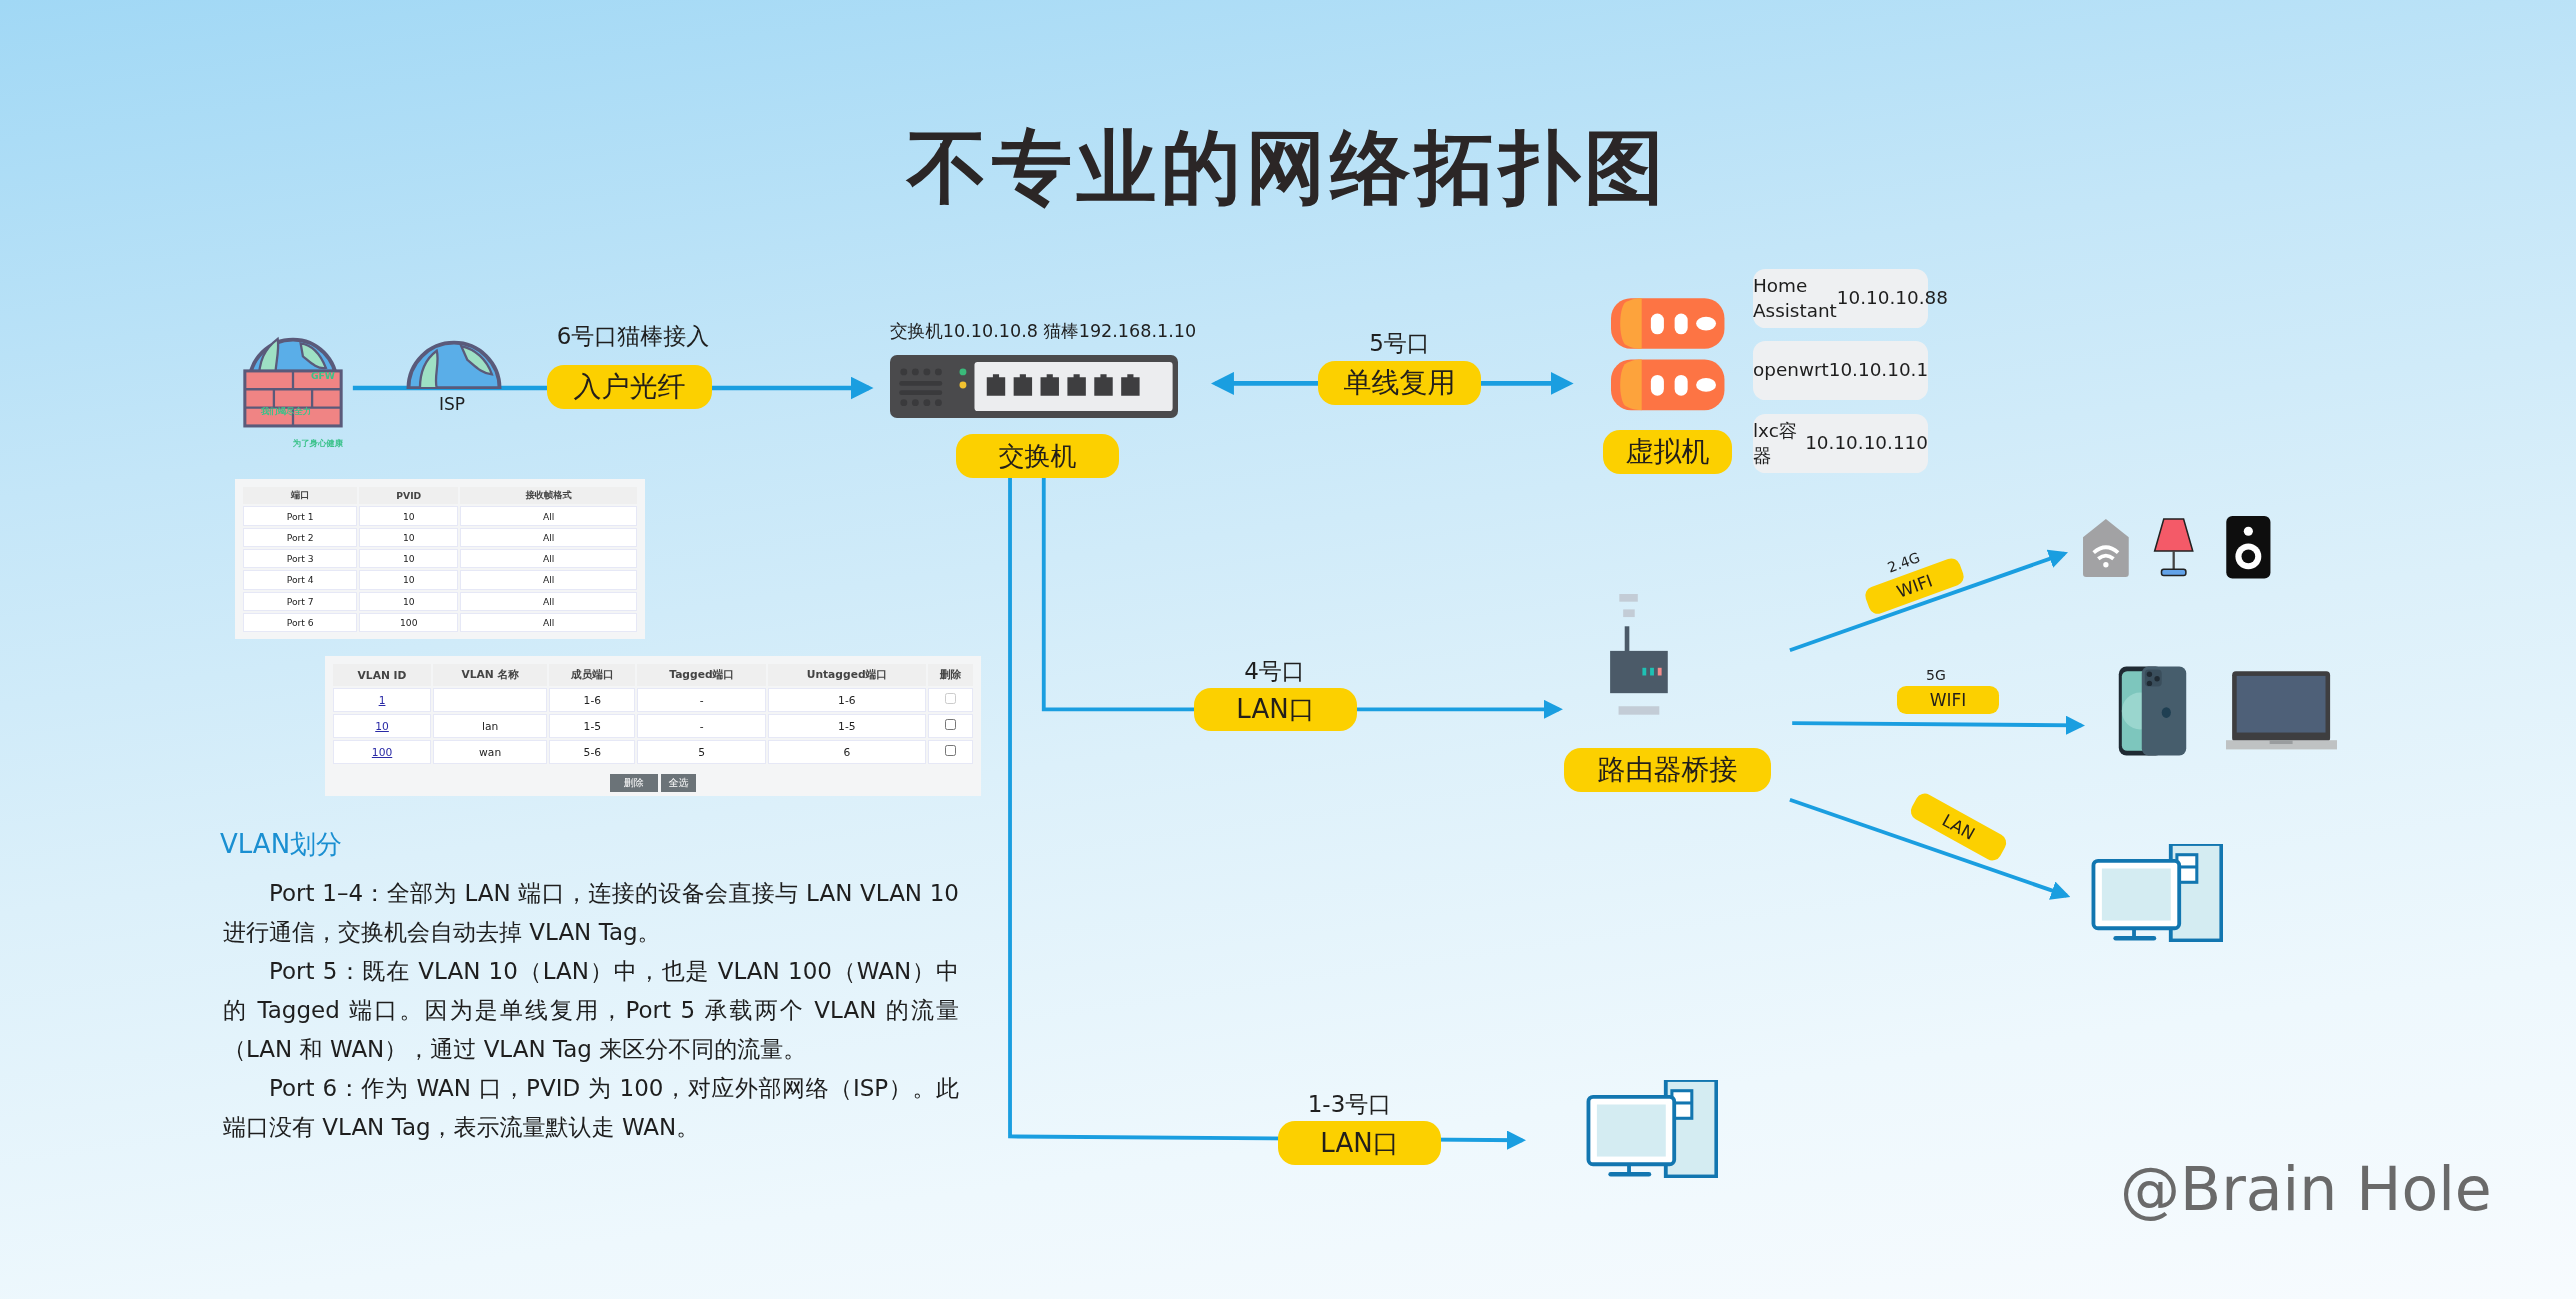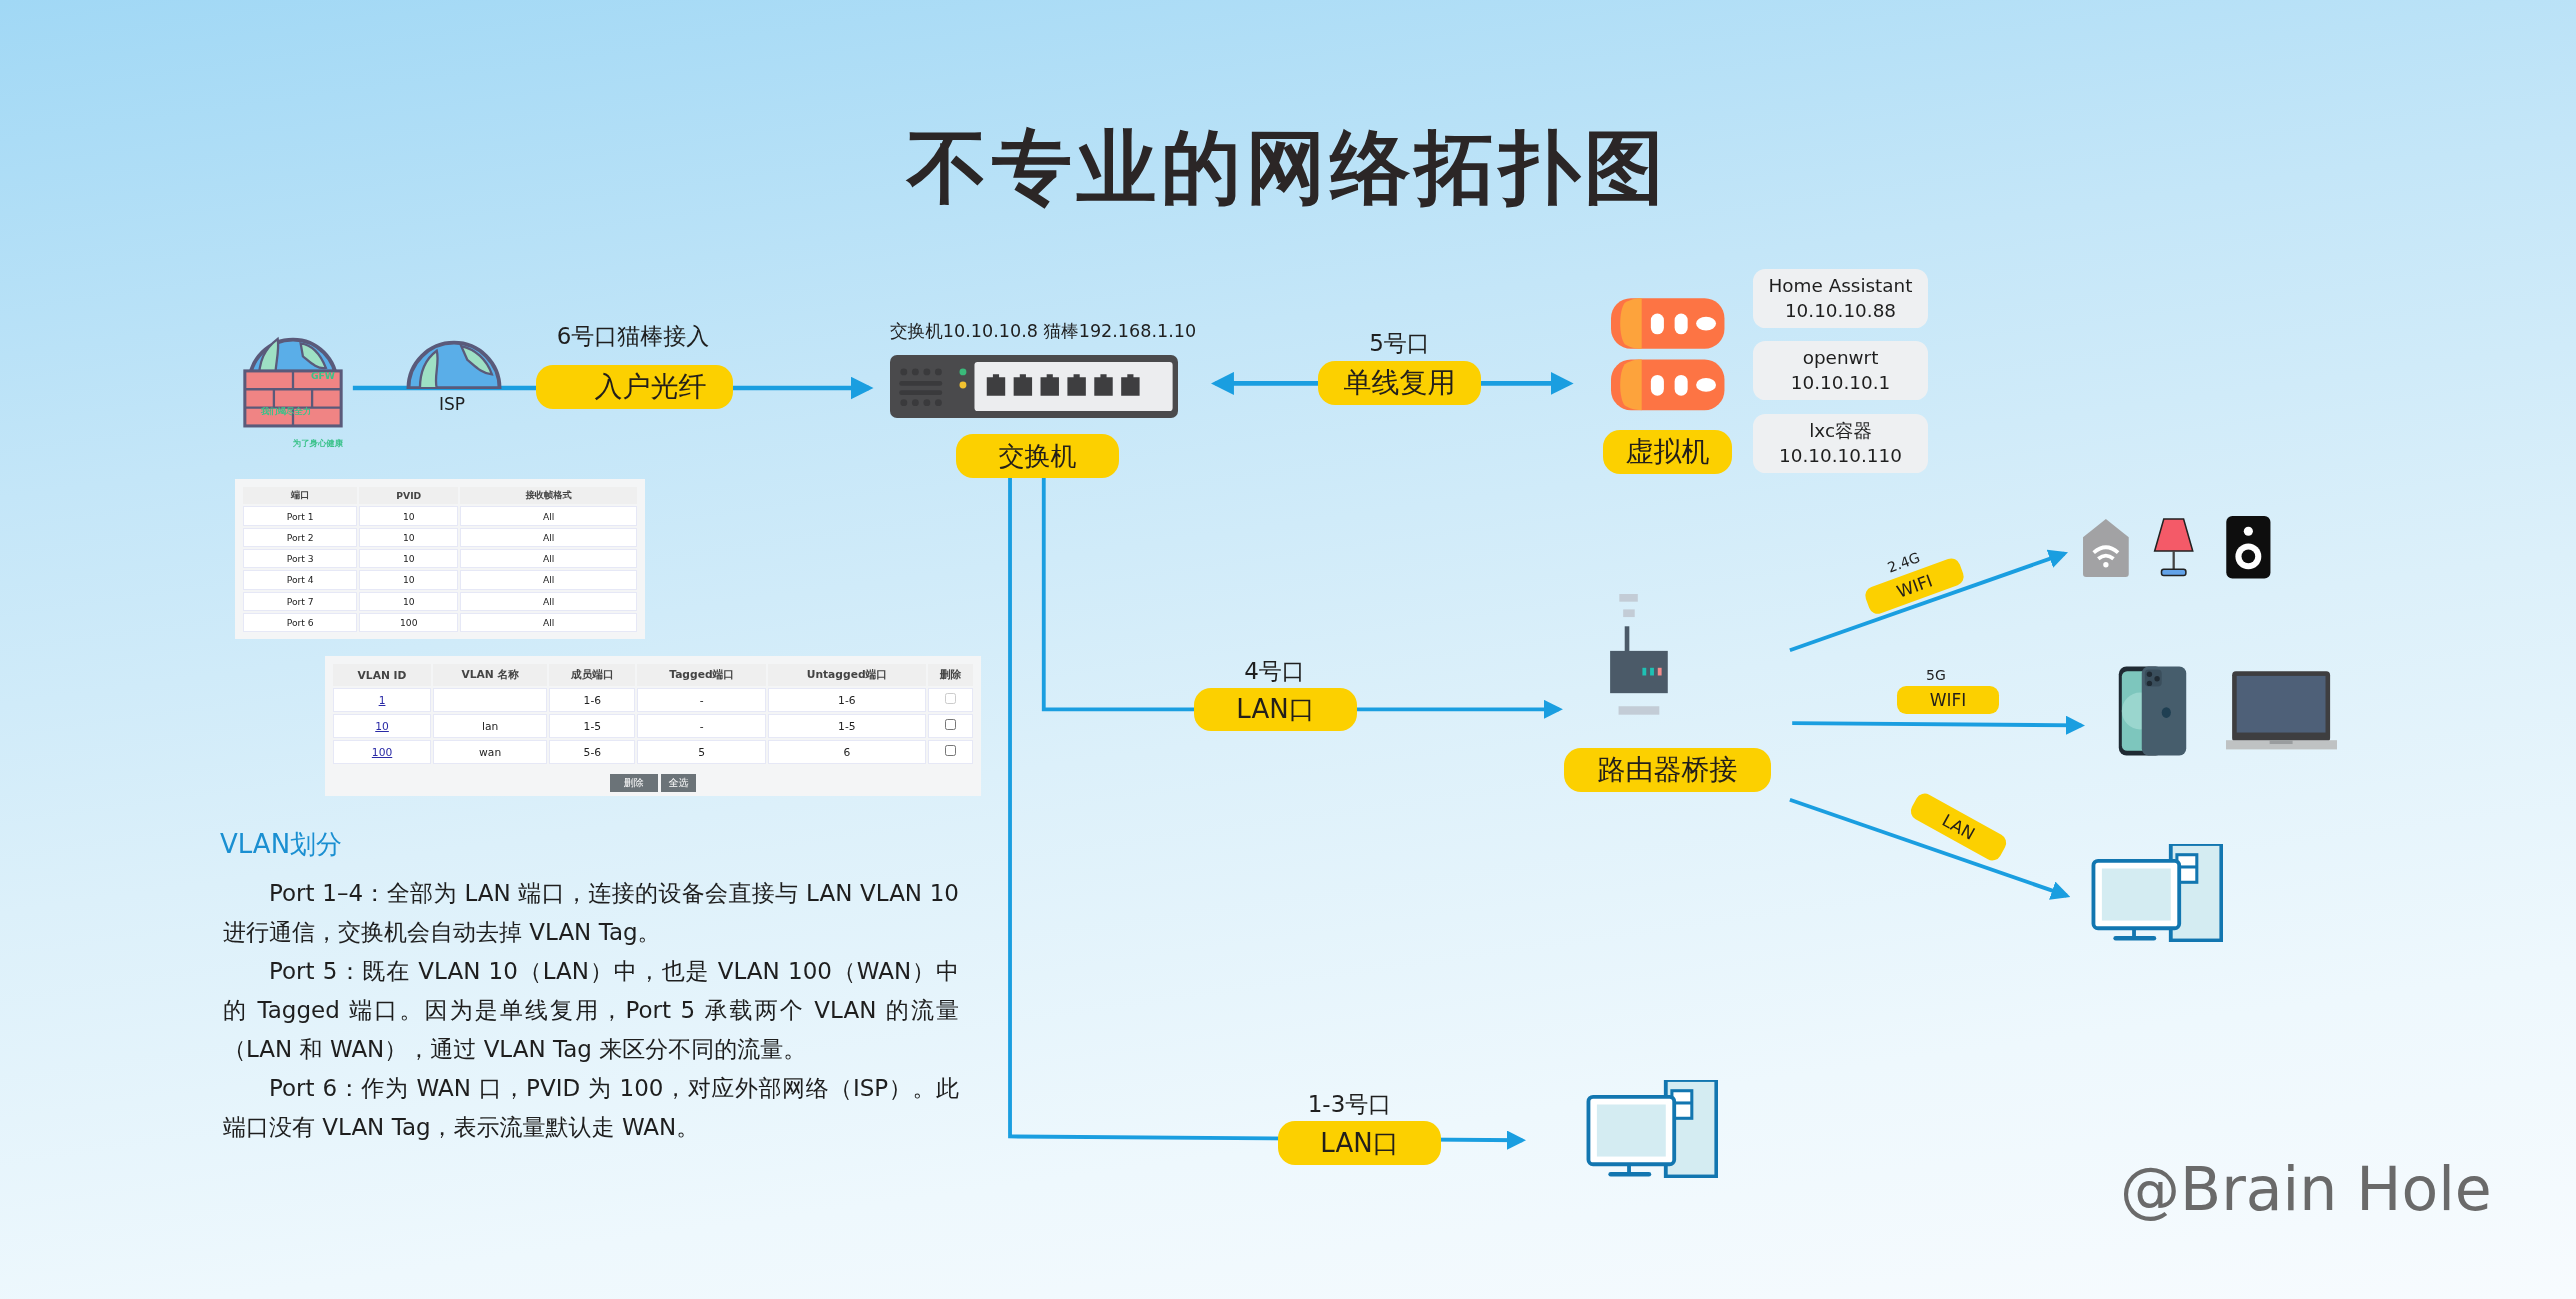--- a/index.html
+++ b/index.html
@@ -16,21 +16,21 @@
   }
   .pill {
     position:absolute; background:#fcd000; border-radius:17px;
     display:flex; align-items:center; justify-content:center;
     color:#231f1a; white-space:nowrap;
   }
   .cap { position:absolute; white-space:nowrap; color:#1f1f1f; text-align:center; }
   svg.lines { position:absolute; left:0; top:0; }
   .card {
     position:absolute; background:#eef0f2; border-radius:12.3px;
-    display:flex; flex-direction:column; align-items:center; justify-content:center;
+    display:flex; flex-direction:row; align-items:center; justify-content:space-between;
     font-size:18.4px; line-height:24.5px; color:#1e1e1e;
   }
   
   .tblwrap { position:absolute; background:#f4f5f6; padding:6.1px; box-sizing:border-box; }
   table.t { border-collapse:separate; border-spacing:2.3px; width:100%; font-family:"DejaVu Sans", sans-serif; }
   table.t th { background:#efefef; color:#444; font-weight:bold; font-size:9.2px; height:15.3px; }
   table.t td { background:#fff; border:0.8px solid #e6e8f6; color:#222; font-size:9.2px; text-align:center; height:15.3px; }
   table.v th { font-size:10.7px; height:20px; }
   table.v td { font-size:10.7px; height:20px; }
   table.v td a { color:#2a2aa6; text-decoration:underline; }
@@ -85,21 +85,21 @@
 <div class="abs" style="left:406px;top:340px;width:96px;height:49px;">
   <svg width="96" height="49" viewBox="0 0 125 64">
     <path d="M3,63 A59,59 0 0 1 122,63 Z" fill="#5aaee8" stroke="#5a5a7a" stroke-width="5"></path>
     <path d="M18,63 C18,40 25,25 40,14 C44,30 36,48 40,63 Z" fill="#9ee0c4" stroke="#5a5a7a" stroke-width="3"></path>
     <path d="M72,8 C90,12 105,25 112,45 C98,44 88,32 80,26 Z" fill="#9ee0c4" stroke="#5a5a7a" stroke-width="3"></path>
   </svg>
 </div>
 <div class="cap" style="left:429px;top:394px;width:46px;font-size:17px;">ISP</div>
 
 <div class="cap" style="left:537px;top:321px;width:192px;font-size:23px;">6号口猫棒接入</div>
-<div class="pill" style="left:536px;top:365px;width:165px;height:44px;font-size:28px;padding-left:32px;">入户光纤</div>
+<div class="pill" style="left:547px;top:365px;width:165px;height:44px;font-size:28px;">入户光纤</div>
 
 <div class="cap" style="left:890px;top:319px;width:291px;font-size:17.6px;">交换机10.10.10.8  猫棒192.168.1.10</div>
 <div class="abs" style="left:890px;top:355px;width:288px;height:63px;background:#4a4a4c;border-radius:7px;">
   <svg width="288" height="63" viewBox="0 0 375 82">
     <circle cx="18" cy="22" r="4.5" fill="#3a3a3c"></circle>
       <circle cx="33" cy="22" r="4.5" fill="#3a3a3c"></circle>
       <circle cx="48" cy="22" r="4.5" fill="#3a3a3c"></circle>
       <circle cx="63" cy="22" r="4.5" fill="#3a3a3c"></circle>
     <rect x="12" y="34" width="56" height="6" rx="3" fill="#3a3a3c"></rect>
     <rect x="12" y="46" width="56" height="6" rx="3" fill="#3a3a3c"></rect>

